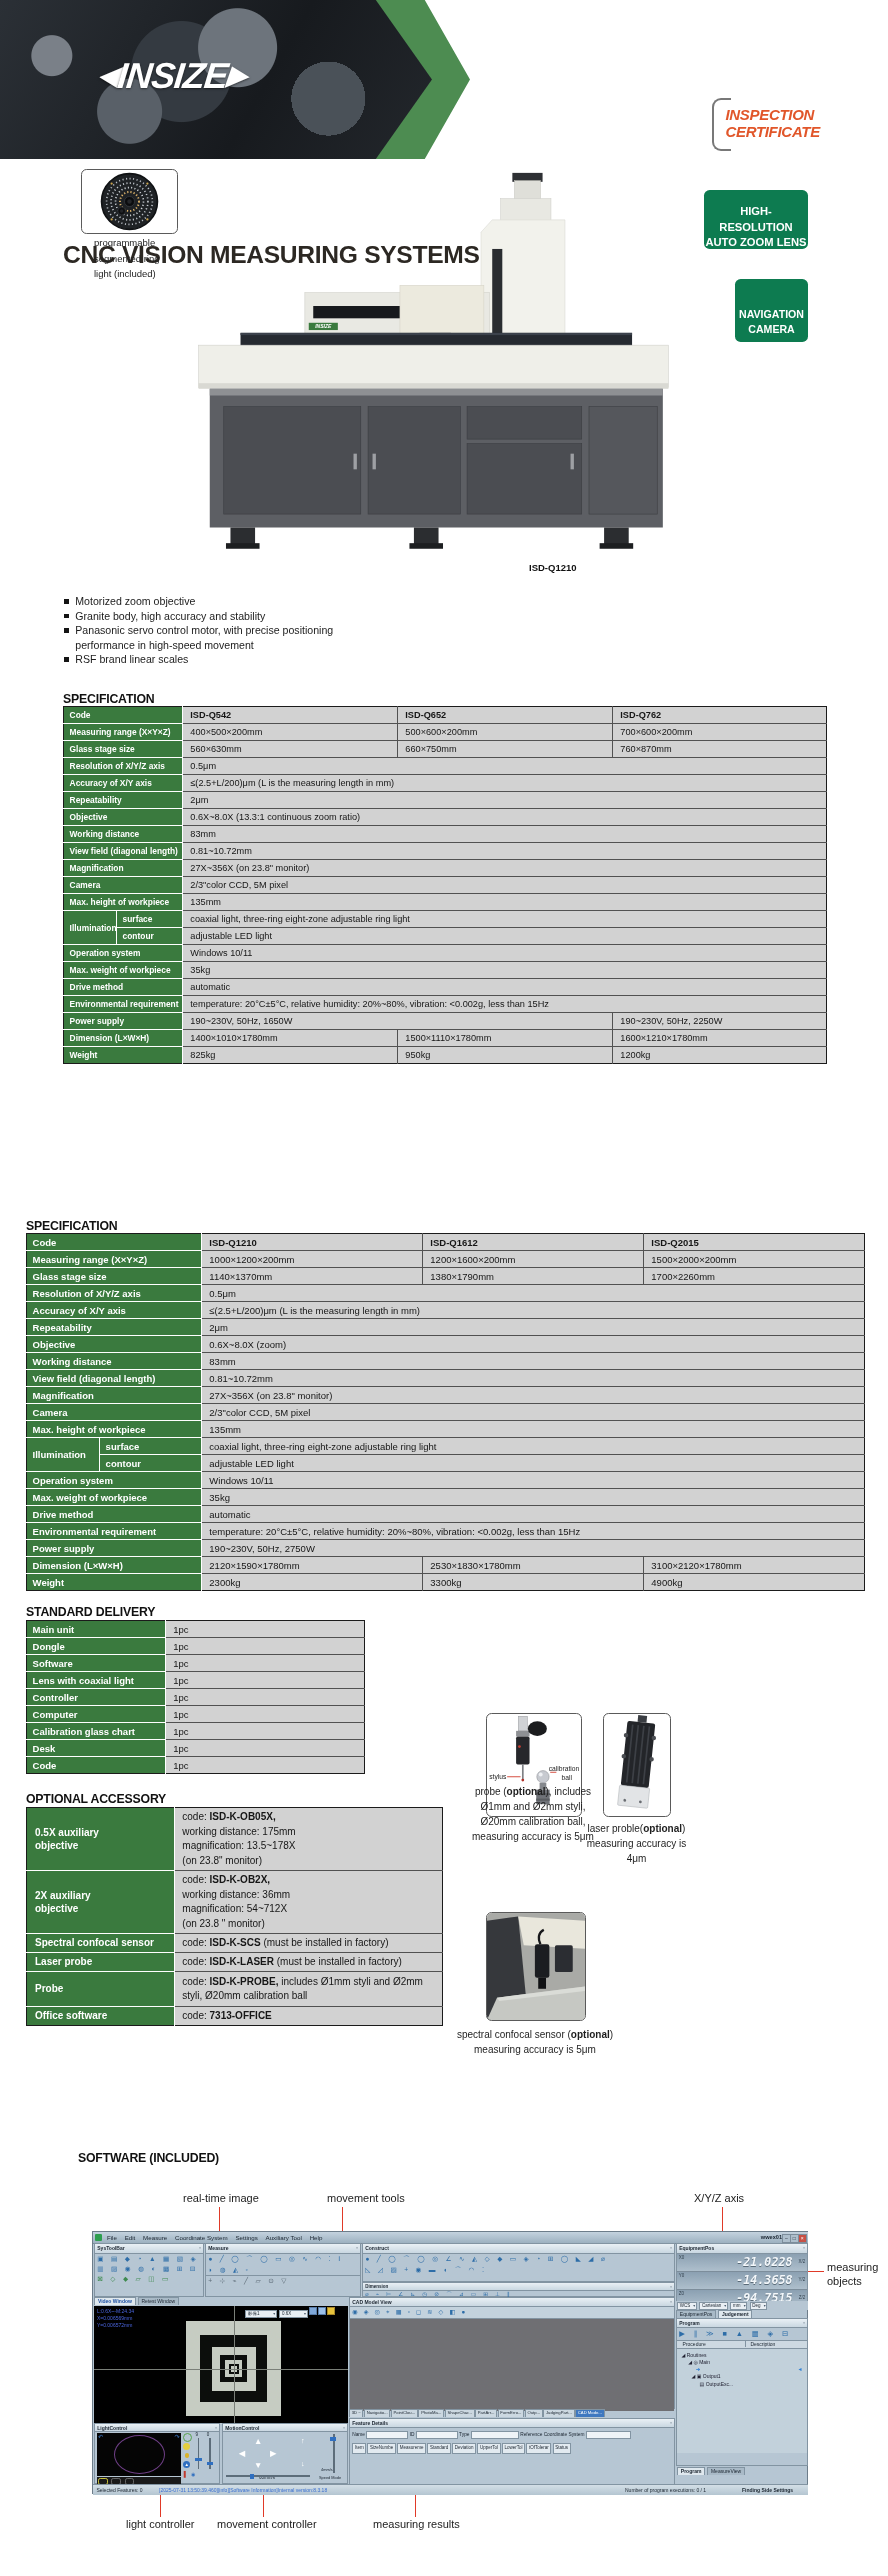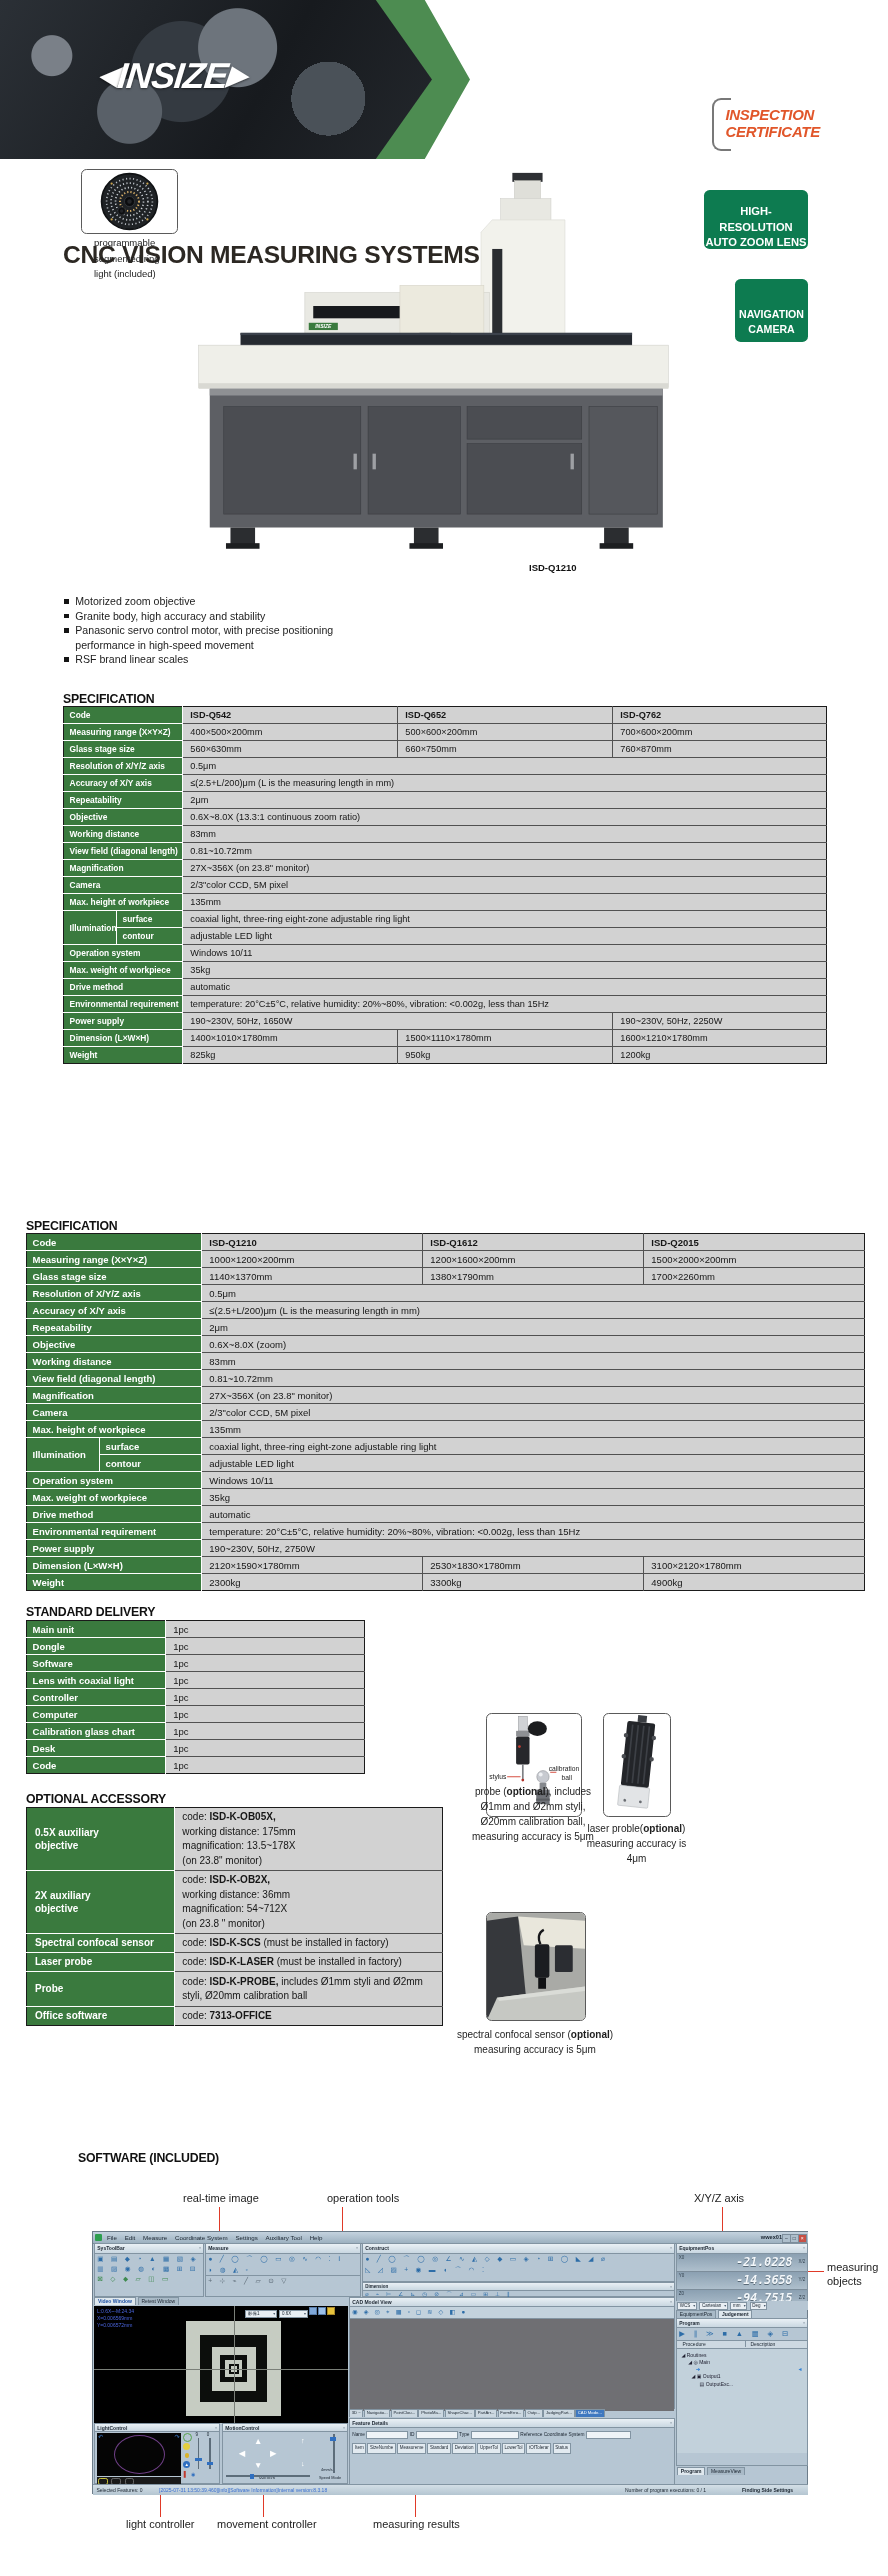--- a/index.html
+++ b/index.html
@@ -590,21 +590,21 @@
     </svg>
   </div>
   <div class="abs figcap" style="left:442px;top:2027px;width:186px;">
     <div><span>spectral confocal sensor (</span><span class="b">optional</span><span>)</span></div>
     <div>measuring accuracy is 5μm</div>
   </div>
 
   <div class="abs h2" style="left:78px;top:2151px;">SOFTWARE (INCLUDED)</div>
 
   <div class="abs ann" style="left:183px;top:2192px;">real-time image</div>
-  <div class="abs ann" style="left:327px;top:2192px;">operation tools</div>
+  <div class="abs ann" style="left:327px;top:2192px;">movement tools</div>
   <div class="abs ann" style="left:694px;top:2192px;">X/Y/Z axis</div>
   <div class="abs vline" style="left:219px;top:2207px;height:143px;"></div>
   <div class="abs vline" style="left:342px;top:2207px;height:54px;"></div>
   <div class="abs vline" style="left:722px;top:2207px;height:64px;"></div>
 
   <div class="abs ann" style="left:827px;top:2260px;width:62px;line-height:14px;">
     <div>measuring</div>
     <div>objects</div>
   </div>
   <div class="abs hline" style="left:756px;top:2271px;width:68px;"></div>

